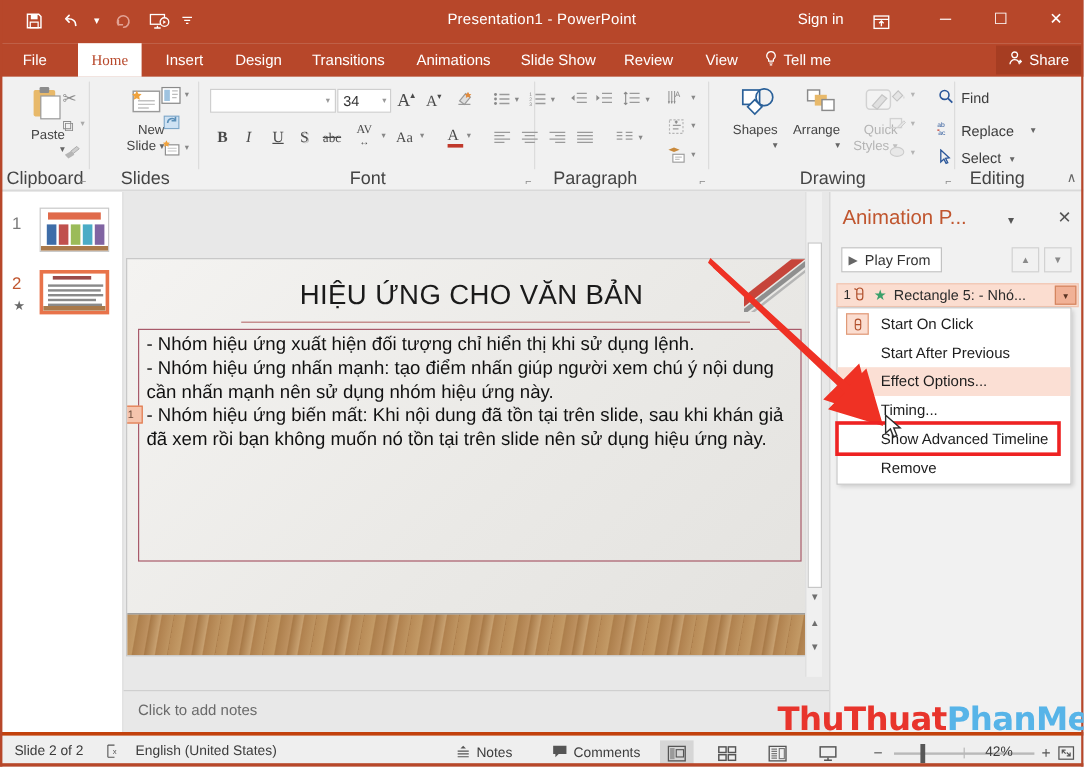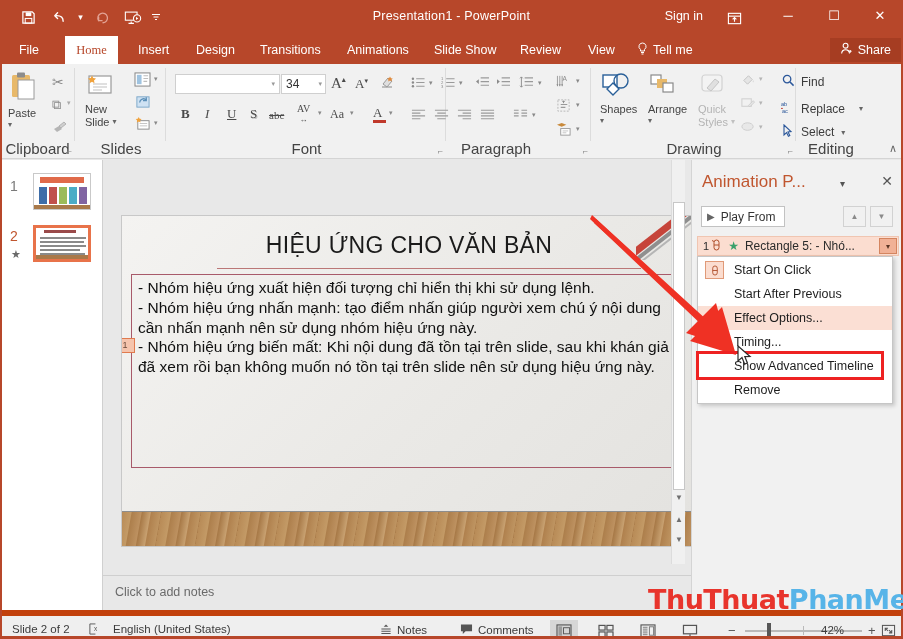--- a/index.html
+++ b/index.html
@@ -63,21 +63,21 @@
     background:#f1f1f1; border-bottom:1px solid #d4d4d4;
   }
   .grp { position:absolute; top:0; height:95px; }
   .grp-label {
     position:absolute; bottom:2px; width:100%; text-align:center;
     font-size:15px; color:#444;
   }
   .grp-divider { position:absolute; top:4px; bottom:18px; width:1px; background:#dcdcdc; }
   .dlg-launch { position:absolute; bottom:3px; right:3px; font-size:9px; color:#888; }
   .bigbtn {
-    position:absolute; display:flex; flex-direction:column; align-items:flex-start;
+    position:absolute; display:flex; flex-direction:column; align-items:flex-end;
     font-size:11px; color:#444; text-align:center; line-height:1.15;
   }
   .bigicon { font-size:23px; line-height:26px; color:#9c9c9c; }
   .caret { font-size:8px; color:#666; }
   .sm { position:absolute; font-size:12px; color:#5a5a5a; display:flex; align-items:center; }
   .sm.dim { color:#b4b4b4; }
   .fontbox {
     position:absolute; background:#fff; border:1px solid #cfcfcf; height:20px;
     display:flex; align-items:center; justify-content:flex-end; padding-right:4px;
     font-size:11px; color:#777;
@@ -113,21 +113,21 @@
   .t1-box { width:8px; height:17px; }
   .t1-floor { position:absolute; left:0; bottom:0; width:100%; height:4px; background:#a9794a; }
   .t2-line { position:absolute; height:2px; background:#8a8a8a; }
   .t2-tl { position:absolute; left:8px; top:2px; width:32px; height:3px; background:#9a4a4a; }
   .t2-floor { position:absolute; left:0; bottom:0; width:100%; height:4px; background:#a9794a; }
   
   .slidearea {
     position:absolute; left:103px; top:160px; width:588px; height:450px; background:#e8e8e8;
   }
   .slide {
-    position:absolute; left:18px; top:55px; width:576px; height:332px;
+    position:absolute; left:2px; top:55px; width:576px; height:332px;
     background:#efeeec; border:1px solid #c8c8c8;
     background:linear-gradient(135deg,#f4f3f1 0%,#eae9e6 55%,#e3e2df 100%);
     overflow:hidden;
   }
   .slide-corner {
     position:absolute; right:-2px; top:-2px; width:62px; height:46px; overflow:hidden;
   }
   .sc1 { position:absolute; right:-16px; top:8px; width:90px; height:7px; background:#c6443a; transform:rotate(-38deg); }
   .sc2 { position:absolute; right:-16px; top:18px; width:90px; height:4px; background:#8f8f8f; transform:rotate(-38deg); }
   .sc3 { position:absolute; right:-16px; top:25px; width:90px; height:2px; background:#b5b5b5; transform:rotate(-38deg); }
@@ -226,21 +226,21 @@
   
   .hlbox {
     position:absolute; left:696px; top:351px; width:188px; height:29px;
     border:3px solid #ee2222; z-index:40; pointer-events:none;
   }
   .arrow { position:absolute; left:590px; top:213px; z-index:35; pointer-events:none; }
   .cursor { position:absolute; left:737px; top:345px; z-index:45; }
   
   .statusbar {
     position:absolute; left:0; top:610px; width:903px; height:29px;
-    background:#efefef; border-top:6px solid #c2410c;
+    background:#efefef; border-top:3px solid #c2410c;
   }
   .sb { position:absolute; top:7px; font-size:11.5px; color:#3c3c3c; display:flex; align-items:center; gap:5px; }
   .sb-ico { font-size:11px; color:#555; }
   .viewbtn {
     position:absolute; top:4px; width:28px; height:21px;
     display:flex; align-items:center; justify-content:center; font-size:13px; color:#555;
   }
   .viewbtn.active { background:#d6d6d6; }
   .zslider { position:absolute; top:14px; height:2px; background:#b9b9b9; }
   .ztick { position:absolute; top:10px; width:1px; height:9px; background:#b9b9b9; }

